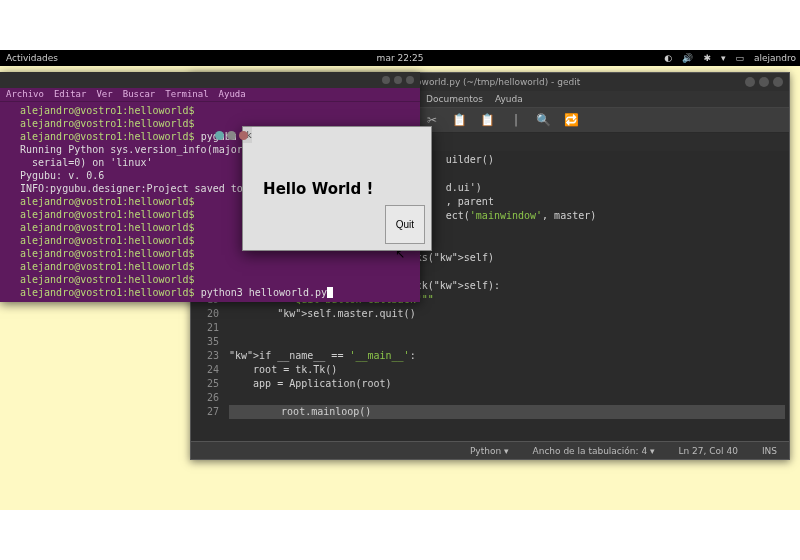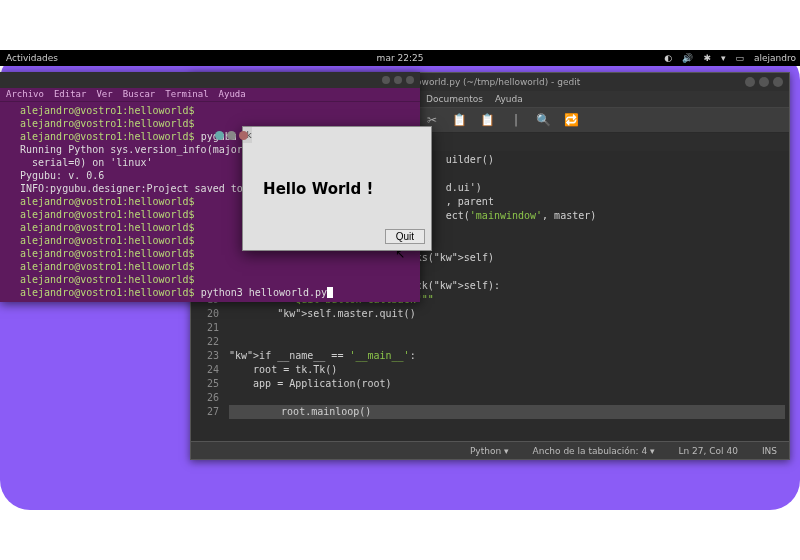--- a/index.html
+++ b/index.html
@@ -1,20 +1,20 @@
 <!DOCTYPE html>
 <html><head>
 <meta charset="utf-8">
 <style>
   * { box-sizing: border-box; margin: 0; padding: 0; }
   body { width: 800px; height: 560px; background: #fff; font-family: "DejaVu Sans", Arial, sans-serif; font-size: 11px; overflow: hidden; position: relative; }
   .letterbox-top, .letterbox-bottom { position: absolute; left: 0; width: 800px; height: 50px; background: #fff; }
   .letterbox-top { top: 0; }
   .letterbox-bottom { bottom: 0; }
-  .desktop { position: absolute; top: 50px; left: 0; width: 800px; height: 460px; background: #8b5cf6; border-radius: 30px; }
+  .desktop { position: absolute; top: 50px; left: 0; width: 800px; height: 460px; background: #fef9c3; }
   
   .topbar { position: absolute; top: 0; left: 0; width: 800px; height: 16px; background: #000; color: #ccc; display: flex; align-items: center; font-size: 9px; }
   .topbar .left { padding-left: 6px; }
   .topbar .center { position: absolute; left: 50%; transform: translateX(-50%); }
   .topbar .right { position: absolute; right: 4px; display: flex; gap: 10px; align-items: center; }
   .topbar .right span { display: inline-block; }
   
   .gedit { position: absolute; top: 22px; left: 190px; width: 600px; height: 388px; background: #3a3a3a; border: 1px solid #555; box-shadow: 0 2px 8px rgba(0,0,0,0.5); display: flex; flex-direction: column; }
   .gedit-title { height: 18px; background: #2f2f2f; color: #aaa; display: flex; align-items: center; justify-content: center; font-size: 9px; position: relative; }
   .gedit-title .winctl { position: absolute; right: 6px; display: flex; gap: 4px; }
@@ -41,21 +41,21 @@
   .terminal-body .cursor { display: inline-block; width: 6px; height: 11px; background: #fff; vertical-align: text-bottom; }
   
   .tkwin { position: absolute; top: 76px; left: 242px; width: 190px; height: 125px; background: #e0e0e0; border: 1px solid #888; box-shadow: 0 4px 14px rgba(0,0,0,0.6); display: flex; flex-direction: row; }
   .tkwin-title { height: 16px; background: #d0d0d0; display: flex; align-items: center; justify-content: center; color: #444; font-size: 9px; position: relative; }
   .tkwin-title .winctl { position: absolute; right: 4px; display: flex; gap: 3px; }
   .tkwin-title .winctl i { width: 9px; height: 9px; border-radius: 50%; display: inline-block; }
   .tkwin-title .winctl i:nth-child(1){ background:#6aa; }
   .tkwin-title .winctl i:nth-child(2){ background:#888; }
   .tkwin-title .winctl i:nth-child(3){ background:#a66; }
   .tkwin-body { flex: 1; display: flex; align-items: center; justify-content: center; font-weight: bold; font-size: 15px; color: #000; }
-  .tkwin-btn { align-self: flex-end; margin: 4px 6px 6px 0; padding: 1px 10px; background: #e8e8e8; border: 1px solid #999; font-size: 10px; color: #000; }
+  .tkwin-btn { align-self: flex-end; margin: 4px 6px 6px 0; padding: 13px 10px; background: #e8e8e8; border: 1px solid #999; font-size: 10px; color: #000; }
   .pointer { position: absolute; top: 197px; left: 395px; font-size: 12px; color: #000; pointer-events: none; }
 </style>
 </head>
 <body>
 
 <div class="letterbox-top"></div>
 <div class="desktop">
 
   <div class="topbar">
     <span class="left">Actividades</span>
@@ -117,21 +117,21 @@
           <div>12</div>
           <div>13</div>
           <div>14</div>
           <div>15</div>
           <div>16</div>
           <div>17</div>
           <div>18</div>
           <div>19</div>
           <div>20</div>
           <div>21</div>
-          <div>22</div>
+          <div>35</div>
           <div>23</div>
           <div>24</div>
           <div>25</div>
           <div>26</div>
           <div>27</div>
         </div>
       <div class="code" id="code"><div>                                    uilder()</div><div>&nbsp;</div><div>                                    d.ui')</div><div>                                    , parent</div><div>                                    ect(<span class="str">'mainwindow'</span>, master)</div><div>&nbsp;</div><div>        <span class="cm">#connect callbacks</span></div><div>        builder.connect_callbacks(<span class="&lt;span">"kw"</span>&gt;self)</div><div>&nbsp;</div><div>    <span class="&lt;span">"kw"</span>&gt;def on_quit_button_click(<span class="&lt;span">"kw"</span>&gt;self):</div><div>        <span class="str">""</span><span class="str">"Quit button callback"</span><span class="str">""</span></div><div>        <span class="&lt;span">"kw"</span>&gt;self.master.quit()</div><div>&nbsp;</div><div>&nbsp;</div><div><span class="&lt;span">"kw"</span>&gt;if __name__ == <span class="str">'__main__'</span>:</div><div>    root = tk.Tk()</div><div>    app = Application(root)</div><div>&nbsp;</div><div class="hi">    root.mainloop()</div></div>
     </div>
     <div class="gedit-status">
       <span>Python ▾</span>

